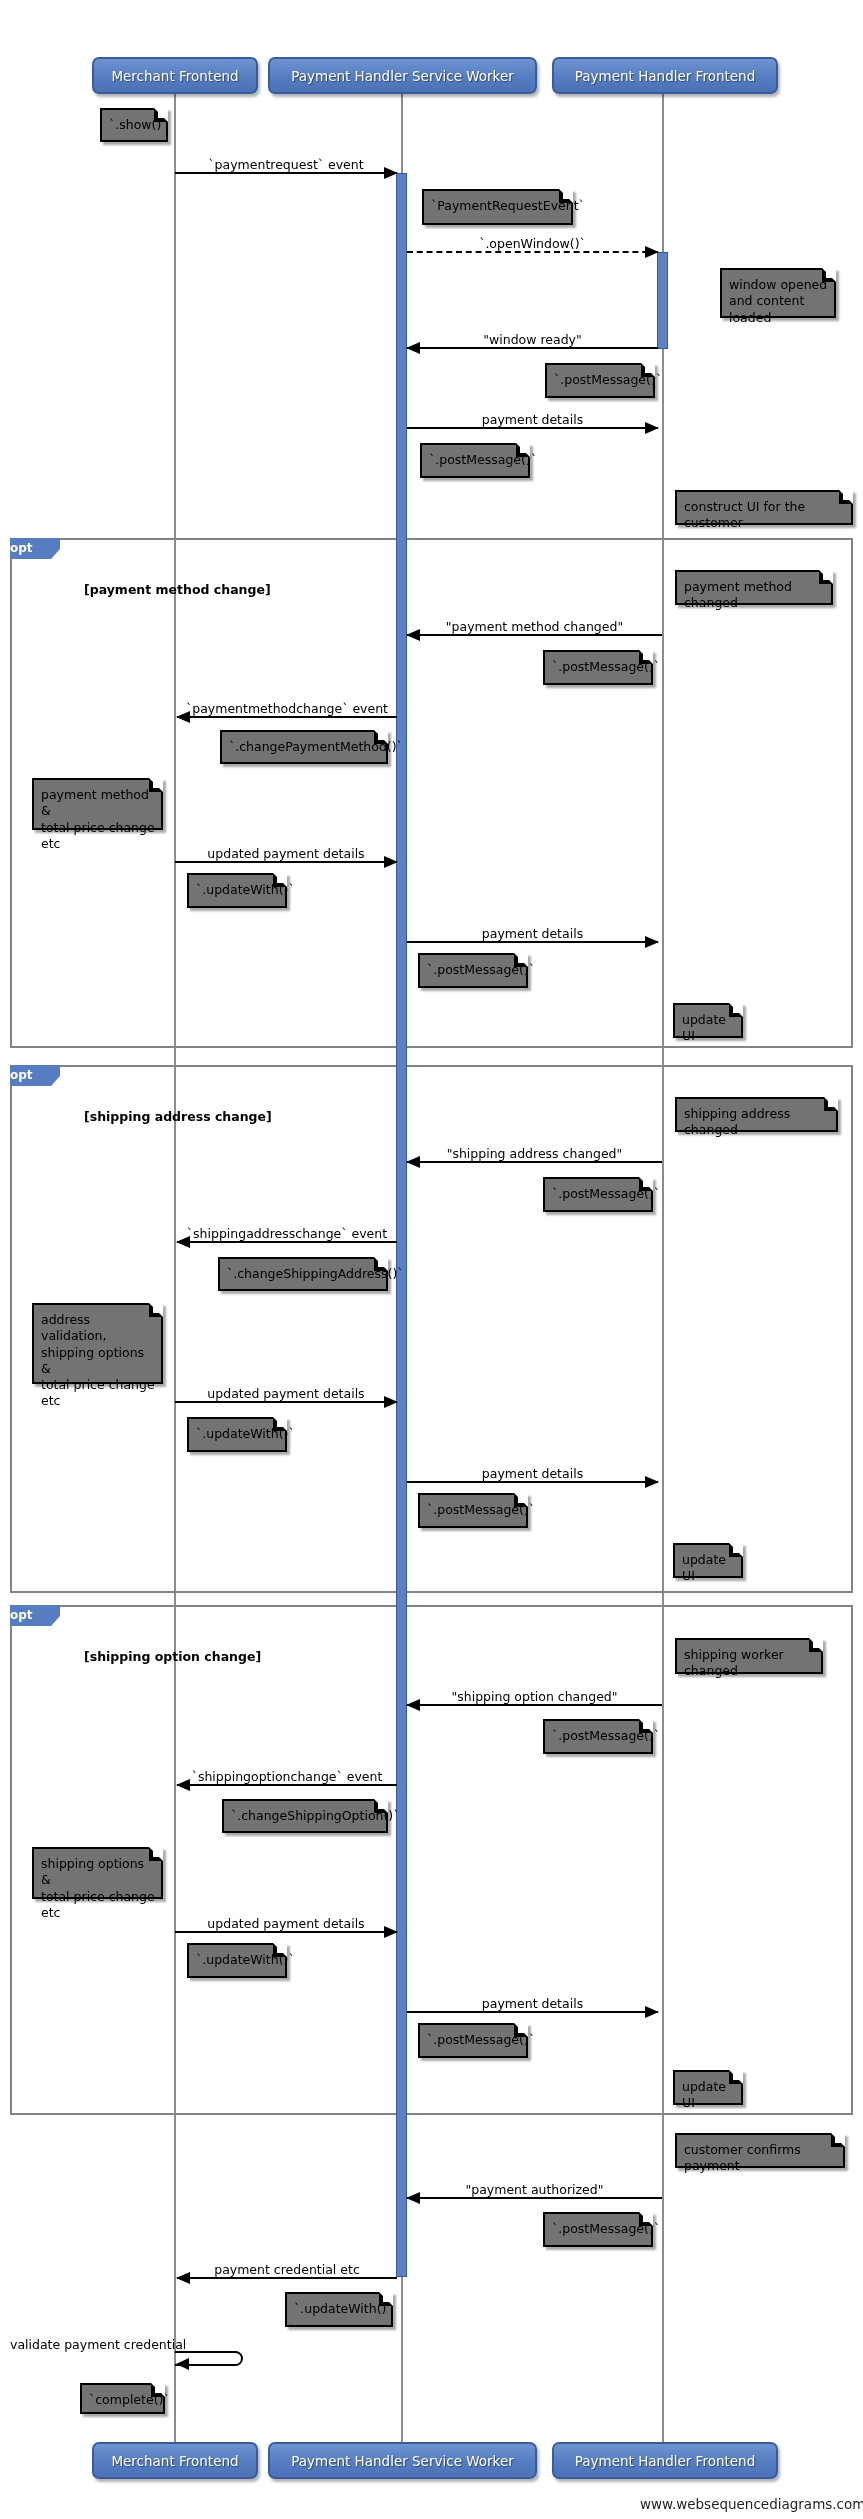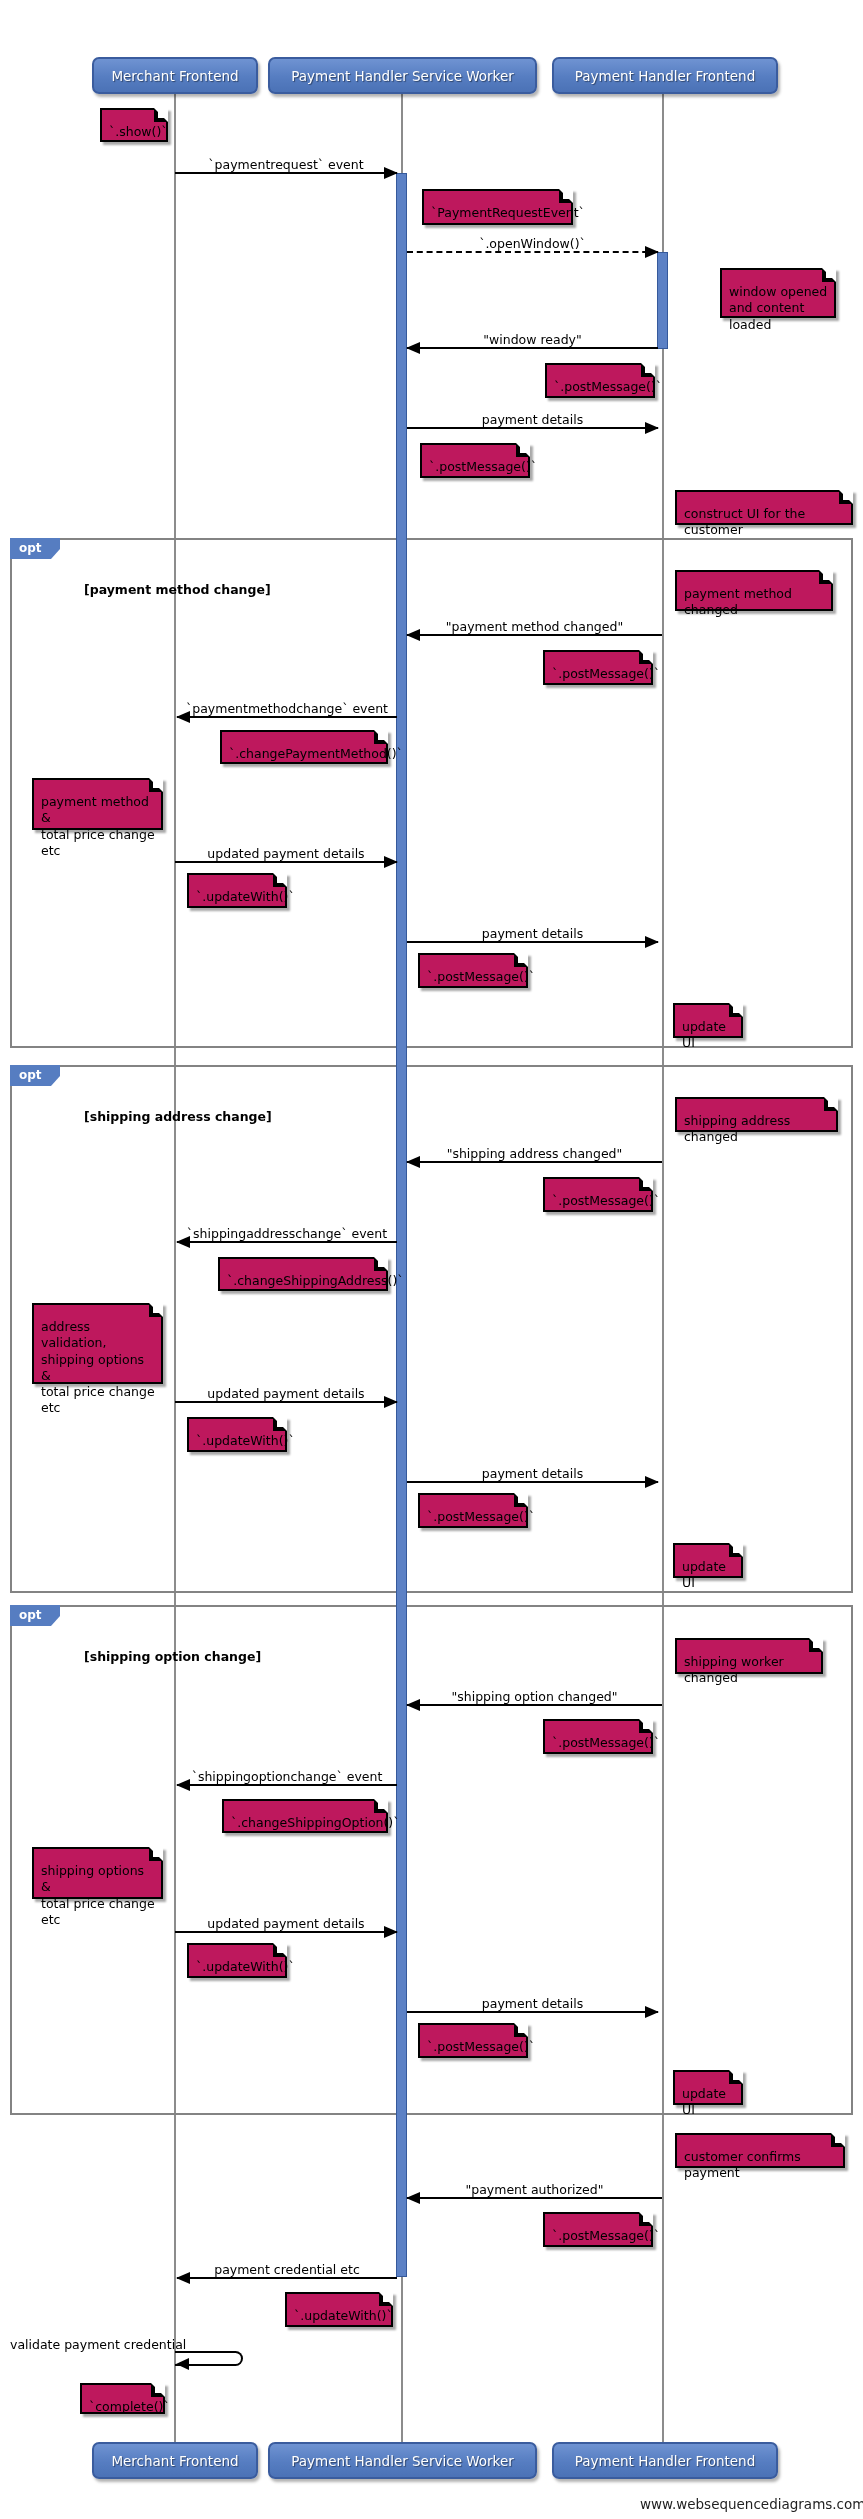--- a/index.html
+++ b/index.html
@@ -8,30 +8,30 @@
   .title{position:absolute;left:10px;width:845px;text-align:center;
     font-size:13px;font-weight:bold;}
   .lifeline{position:absolute;width:2px;background:#8c8c8c;}
   .actor{position:absolute;height:37px;border:2px solid #3a5c9e;border-radius:7px;
     background:linear-gradient(#6f93d2,#567dc1 55%,#4b72b6);
     color:#fff;font-weight:normal;font-size:13.5px;text-align:center;line-height:34px;
     text-shadow:1px 1px 1px rgba(0,0,0,.45);box-shadow:2px 3px 3px rgba(0,0,0,.30);
     box-sizing:border-box;white-space:nowrap;}
   .activation{position:absolute;width:11px;background:#5c81c5;border:1px solid #35599b;
     box-sizing:border-box;}
-  .note{position:absolute;background:#be185d;border:2px solid #000;box-sizing:border-box;
-    font-size:12.5px;line-height:1.3;padding:14px 6px 0 7px;white-space:pre-line;
+  .note{position:absolute;background:#737373;border:2px solid #000;box-sizing:border-box;
+    font-size:12.5px;line-height:1.3;padding:7px 6px 0 7px;white-space:pre-line;
     box-shadow:3px 3px 2px #a9a9a9;}
   .note .fold{position:absolute;top:-2px;right:-2px;width:0;height:0;border-style:solid;
     border-width:0 14px 14px 0;border-color:#fff #fff #000 #000;}
   .note .fold2{position:absolute;top:-2px;right:-2px;width:0;height:0;border-style:solid;
     border-width:0 10px 10px 0;border-color:transparent transparent #fff transparent;}
   .frag{position:absolute;border:2px solid #838383;box-sizing:border-box;}
   .frag-tab{position:absolute;left:-2px;top:-2px;width:50px;height:21px;background:#567dc1;
-    color:#fff;font-weight:bold;font-size:12px;line-height:20px;padding-left:9px;
+    color:#fff;font-weight:bold;font-size:12px;line-height:20px;
     box-sizing:border-box;clip-path:polygon(0 0,100% 0,100% 52%,82% 100%,0 100%);}
   .frag-cond{position:absolute;left:72px;top:2px;font-size:12.5px;font-weight:bold;margin-top:40px;}
   .msg{position:absolute;height:19px;}
   .msg .lbl{position:absolute;bottom:3px;left:0;width:100%;text-align:center;
     font-size:12.5px;white-space:nowrap;}
   .msg .line{position:absolute;left:0;right:0;top:16px;border-top:2px solid #000;}
   .msg.dashed .line{border-top:2px dashed #000;}
   .msg .head{position:absolute;top:11px;width:0;height:0;
     border-top:6px solid transparent;border-bottom:6px solid transparent;}
   .msg.dir-r .head{right:-1px;border-left:14px solid #000;}
@@ -177,21 +177,21 @@
   <i class="selfhead" style="left:176px;top:2358px;"></i>
 
   <div class="note" style="left:100px;top:108px;width:68px;height:34px;"><i class="fold"></i><i class="fold2"></i><span>`.show()`</span></div>
   <div class="note" style="left:422px;top:189px;width:151px;height:36px;"><i class="fold"></i><i class="fold2"></i><span>`PaymentRequestEvent`</span></div>
   <div class="note" style="left:677px;top:268px;width:116px;height:50px;margin-left:43px;"><i class="fold"></i><i class="fold2"></i><span>window opened
 and content loaded</span></div>
   <div class="note" style="left:545px;top:363px;width:110px;height:35px;"><i class="fold"></i><i class="fold2"></i><span>`.postMessage()`</span></div>
   <div class="note" style="left:420px;top:443px;width:110px;height:35px;"><i class="fold"></i><i class="fold2"></i><span>`.postMessage()`</span></div>
   <div class="note" style="left:675px;top:490px;width:178px;height:35px;"><i class="fold"></i><i class="fold2"></i><span>construct UI for the customer</span></div>
 
-  <div class="note" style="left:675px;top:570px;width:158px;height:41px;"><i class="fold"></i><i class="fold2"></i><span>payment method changed</span></div>
+  <div class="note" style="left:675px;top:570px;width:158px;height:35px;"><i class="fold"></i><i class="fold2"></i><span>payment method changed</span></div>
   <div class="note" style="left:543px;top:650px;width:110px;height:35px;"><i class="fold"></i><i class="fold2"></i><span>`.postMessage()`</span></div>
   <div class="note" style="left:220px;top:730px;width:168px;height:34px;"><i class="fold"></i><i class="fold2"></i><span>`.changePaymentMethod()`</span></div>
   <div class="note" style="left:32px;top:778px;width:131px;height:52px;"><i class="fold"></i><i class="fold2"></i><span>payment method &amp;
 total price change etc</span></div>
   <div class="note" style="left:187px;top:873px;width:100px;height:35px;"><i class="fold"></i><i class="fold2"></i><span>`.updateWith()`</span></div>
   <div class="note" style="left:418px;top:953px;width:110px;height:35px;"><i class="fold"></i><i class="fold2"></i><span>`.postMessage()`</span></div>
   <div class="note" style="left:673px;top:1003px;width:70px;height:35px;"><i class="fold"></i><i class="fold2"></i><span>update UI</span></div>
 
   <div class="note" style="left:675px;top:1097px;width:163px;height:35px;"><i class="fold"></i><i class="fold2"></i><span>shipping address changed</span></div>
   <div class="note" style="left:543px;top:1177px;width:110px;height:35px;"><i class="fold"></i><i class="fold2"></i><span>`.postMessage()`</span></div>

